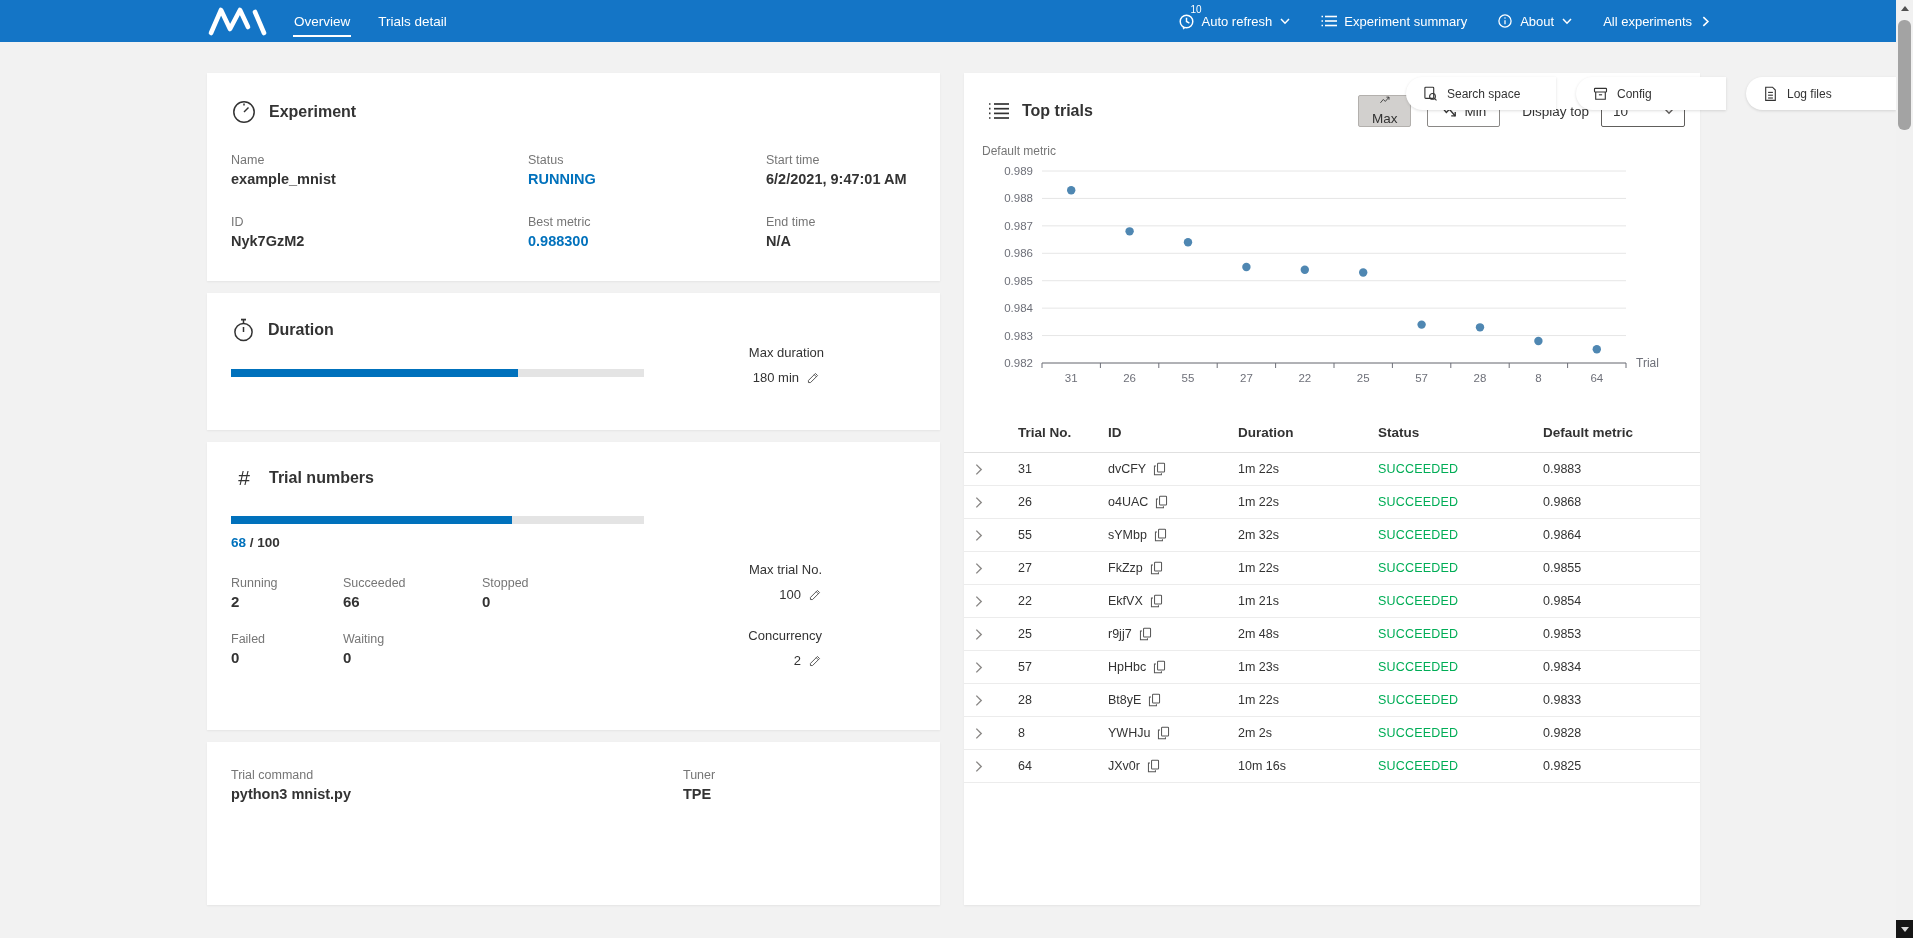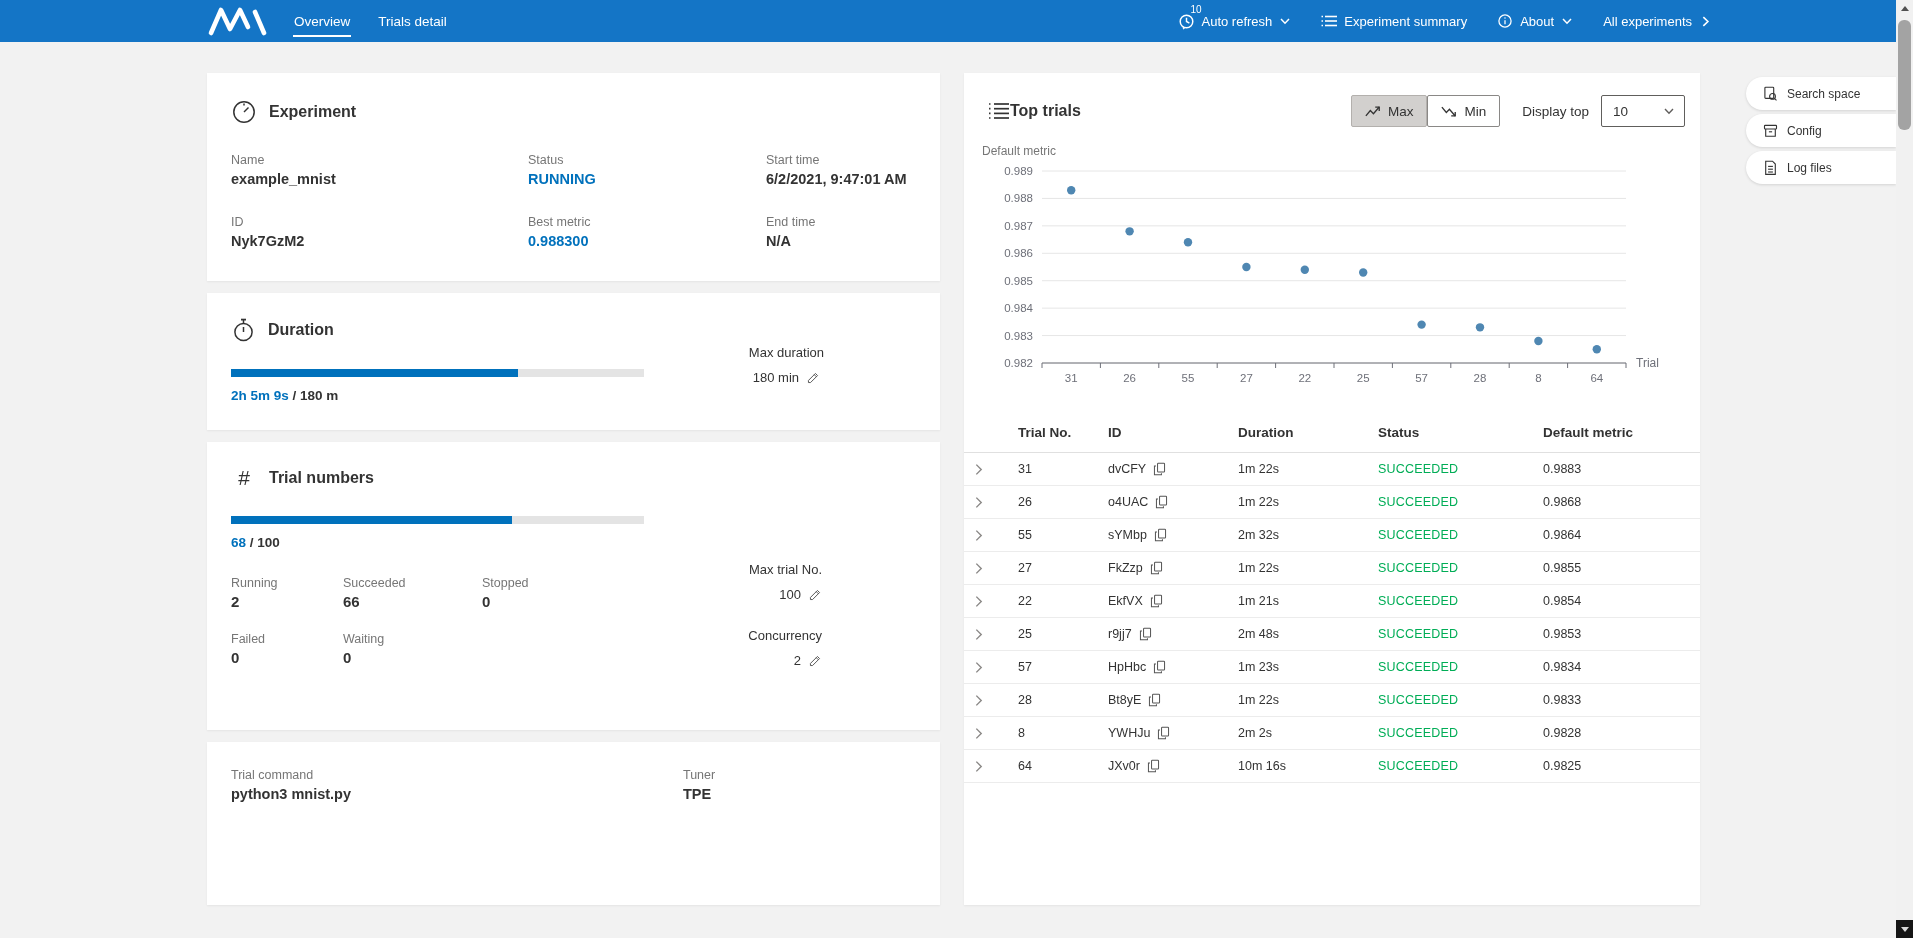--- a/index.html
+++ b/index.html
@@ -50,43 +50,43 @@
   .stat-value { font-size:15px; font-weight:700; color:#333; }
   .maxtrial-block { right:118px; top:120px; text-align:right; }
   .concurrency-block { right:118px; top:186px; text-align:right; }
 
   
   .info-card { height:163px; padding:26px 24px; }
   .info-grid { display:grid; grid-template-columns:452px auto; row-gap:26px; }
 
   
   .tt-head { display:flex; align-items:center; padding:22px 15px 0 24px; }
-  .tt-title { display:flex; align-items:center; gap:0; font-size:16px; font-weight:600; }
+  .tt-title { display:flex; align-items:center; gap:12px; font-size:16px; font-weight:600; }
   .tt-controls { margin-left:auto; display:flex; align-items:center; }
   .btn { height:32px; display:inline-flex; align-items:center; gap:7px; padding:0 13px; font-size:13.5px; color:#333; border:1px solid #8a8886; background:#fff; cursor:pointer; border-radius:2px; }
   .btn.selected { background:#d2d0ce; border-color:#b3b0ad; }
-  .btn-max { margin-right:0; }
+  .btn-max { margin-right:16px;flex-direction:column; }
   .btn-min { margin-right:22px; }
   .display-top-label { font-size:13.5px; margin-right:12px; }
   .dropdown { width:84px; height:32px; border:1px solid #605e5c; border-radius:2px; display:flex; align-items:center; padding:0 9px 0 11px; font-size:13.5px; cursor:pointer; background:#fff; }
   .dropdown .dd-caret { margin-left:auto; }
 
   .chart-wrap { margin:14px 0 0 14px; }
 
   
   .tt-table { margin-top:6px; }
   .t-row { display:grid; grid-template-columns:46px 90px 130px 140px 165px auto; align-items:center; padding-left:8px; height:33px; border-bottom:1px solid #ececec; font-size:12.5px; color:#333; }
   .t-row.t-head { height:40px; font-size:13.5px; font-weight:600; border-bottom:1px solid #e0e0e0; }
   .t-chevron { color:#8a8886; display:flex; align-items:center; cursor:pointer; }
   .t-id { display:flex; align-items:center; gap:7px; }
   .t-id svg { cursor:pointer; }
   .t-status { color:#00ad56; letter-spacing:0.2px; }
 
   
-  .side-buttons { position:absolute; right:17px; top:77px; display:flex; flex-direction:column; gap:4px; align-items:flex-start; }
+  .side-buttons { position:absolute; right:17px; top:77px; display:flex; gap:20px; align-items:flex-start; }
   .side-pill { width:150px; height:33px; background:#fff; border-radius:17px 0 0 17px; box-shadow:0 1px 3px rgba(0,0,0,0.13); display:flex; align-items:center; gap:9px; padding-left:17px; font-size:12px; color:#333; cursor:pointer; }
 
   
   .scrollbar { position:absolute; right:0; top:0; width:17px; height:938px; background:#f1f1f1; }
   .sb-up { height:17px; display:flex; align-items:center; justify-content:center; }
   .sb-thumb { position:absolute; top:20px; left:2px; width:13px; height:110px; background:#a3a3a3; border-radius:6px; }
   .sb-down { position:absolute; bottom:0; left:0; width:17px; height:18px; background:#151515; display:flex; align-items:center; justify-content:center; }
   .tri-up { width:0; height:0; border-left:4px solid transparent; border-right:4px solid transparent; border-bottom:5px solid #505050; }
   .tri-down { width:0; height:0; border-left:4px solid transparent; border-right:4px solid transparent; border-top:5px solid #d8d8d8; }
 </style>
@@ -201,23 +201,20 @@
         <svg width="25" height="26" viewBox="0 0 25 26" fill="none" stroke="#333" stroke-width="1.5">
           <circle cx="12.5" cy="15" r="8.6"></circle>
           <line x1="10" y1="2.6" x2="15" y2="2.6" stroke-width="1.8"></line>
           <line x1="12.5" y1="3" x2="12.5" y2="6.2"></line>
           <line x1="12.5" y1="15" x2="12.5" y2="10"></line>
         </svg>
         <span>Duration</span>
       </div>
       <div class="bar-track">
         <div class="bar-fill" id="duration-fill" style="width: 69.5%;"></div>
-      </div>
-      <div class="bar-text">
-        <span class="accent">2h 5m 9s</span><span> / 180 m</span>
       </div>
       <div class="edit-block">
         <div class="edit-label">Max duration</div>
         <div class="edit-value">
           <span>180 min</span>
           <svg width="14" height="14" viewBox="0 0 20 20" fill="none" stroke="#555" stroke-width="1.4">
             <path d="M3.5 16.5 L3.5 13.5 L13.5 3.5 L16.5 6.5 L6.5 16.5 Z"></path>
             <line x1="11.8" y1="5.2" x2="14.8" y2="8.2"></line>
           </svg>
         </div>

